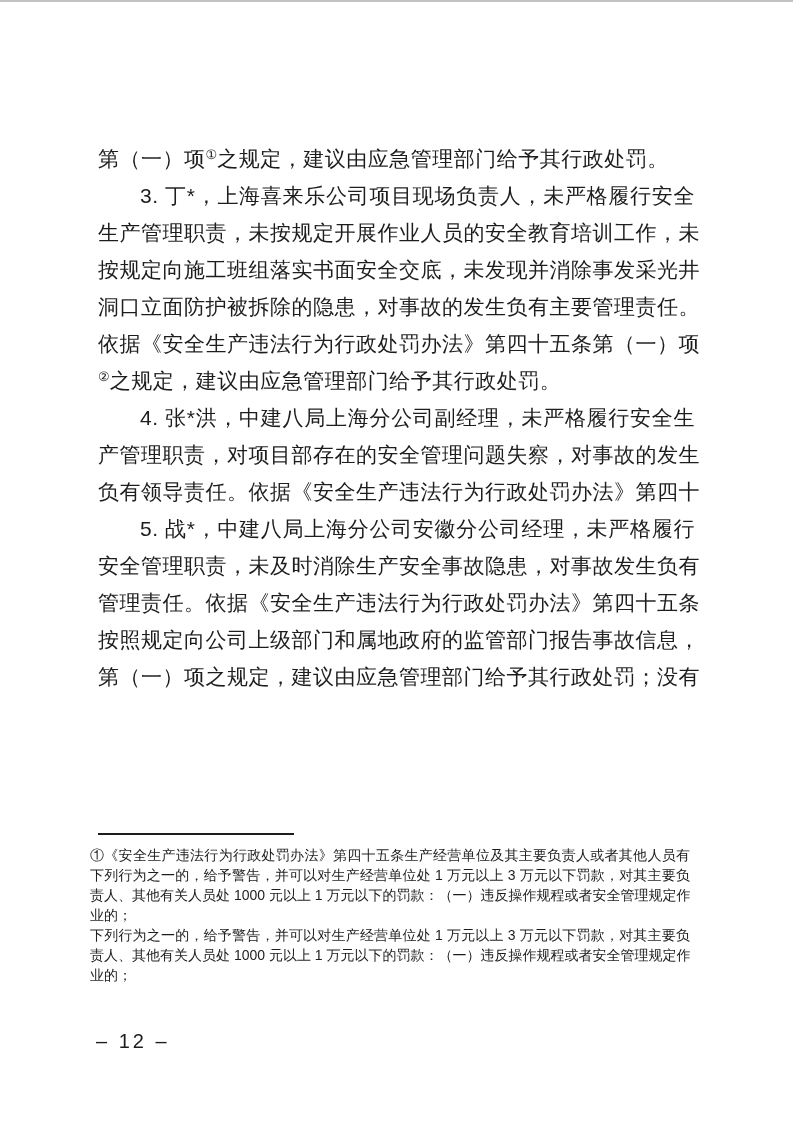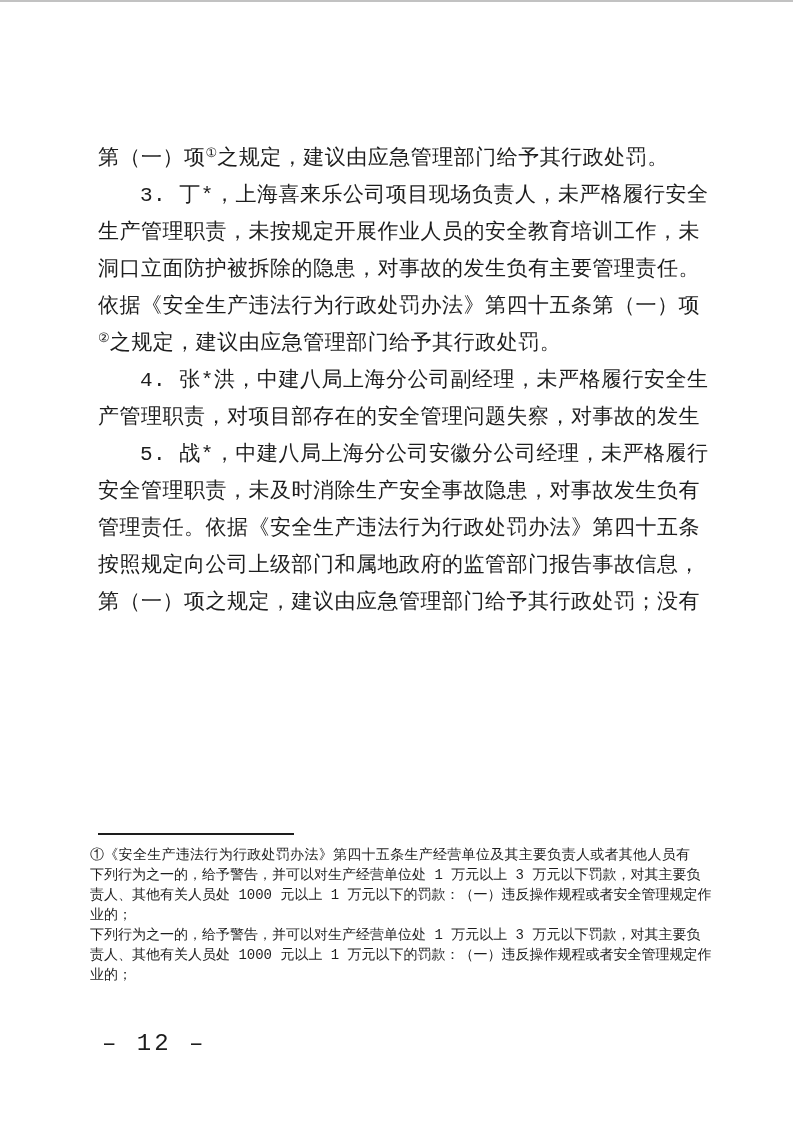--- a/index.html
+++ b/index.html
@@ -6,21 +6,21 @@
     margin: 0;
     padding: 0;
     background: #e8e8e8;
   }
   .page {
     position: relative;
     width: 793px;
     height: 1122px;
     margin: 0 auto;
     background: #ffffff;
-    font-family: Liberation Mono, monospace;
+    font-family: Liberation Sans, sans-serif;
     color: #1d1d1d;
     overflow: hidden;
   }
   .scan-edge {
     position: absolute;
     top: 0; left: 0;
     width: 100%; height: 2px;
     background: #a8a8a8;
     opacity: 0.7;
   }
@@ -73,41 +73,43 @@
     text-align-last: justify;
     -moz-text-align-last: justify;
     white-space: nowrap;
   }
   .footnote-line.fn-last {
     text-align-last: left;
     -moz-text-align-last: left;
   }
   .page-number {
     position: absolute;
-    left: 102px;
+    left: 96px;
     top: 1030px;
-    font-size: 24px;
+    font-size: 20px;
     letter-spacing: 3px;
     color: #1d1d1d;
   }
 </style>
 </head>
 <body>
 
 <div class="page">
   <div class="scan-edge"></div>
   <div class="body-text">
       <div class="body-line para-end"><span>第（一）项</span><sup>①</sup><span>之规定，建议由应急管理部门给予其行政处罚。</span></div>
       <div class="body-line indent"><span>3. 丁*，上海喜来乐公司项目现场负责人，未严格履行安全</span></div>
       <div class="body-line"><span>生产管理职责，未按规定开展作业人员的安全教育培训工作，未</span></div>
+      <div class="body-line"><span>按规定向施工班组落实书面安全交底，未发现并消除事发采光井</span></div>
       <div class="body-line"><span>洞口立面防护被拆除的隐患，对事故的发生负有主要管理责任。</span></div>
       <div class="body-line"><span>依据《安全生产违法行为行政处罚办法》第四十五条第（一）项</span></div>
       <div class="body-line para-end"><sup>②</sup><span>之规定，建议由应急管理部门给予其行政处罚。</span></div>
       <div class="body-line indent"><span>4. 张*洪，中建八局上海分公司副经理，未严格履行安全生</span></div>
       <div class="body-line"><span>产管理职责，对项目部存在的安全管理问题失察，对事故的发生</span></div>
+      <div class="body-line"><span>负有领导责任。依据《安全生产违法行为行政处罚办法》第四十</span></div>
       <div class="body-line indent"><span>5. 战*，中建八局上海分公司安徽分公司经理，未严格履行</span></div>
       <div class="body-line"><span>安全管理职责，未及时消除生产安全事故隐患，对事故发生负有</span></div>
       <div class="body-line"><span>管理责任。依据《安全生产违法行为行政处罚办法》第四十五条</span></div>
       <div class="body-line"><span>按照规定向公司上级部门和属地政府的监管部门报告事故信息，</span></div>
       <div class="body-line"><span>第（一）项之规定，建议由应急管理部门给予其行政处罚；没有</span></div>
     </div>
   <div class="footnote-separator"></div>
   <div class="footnotes">
       <div>
         <div class="footnote-line">①《安全生产违法行为行政处罚办法》第四十五条生产经营单位及其主要负责人或者其他人员有</div>

